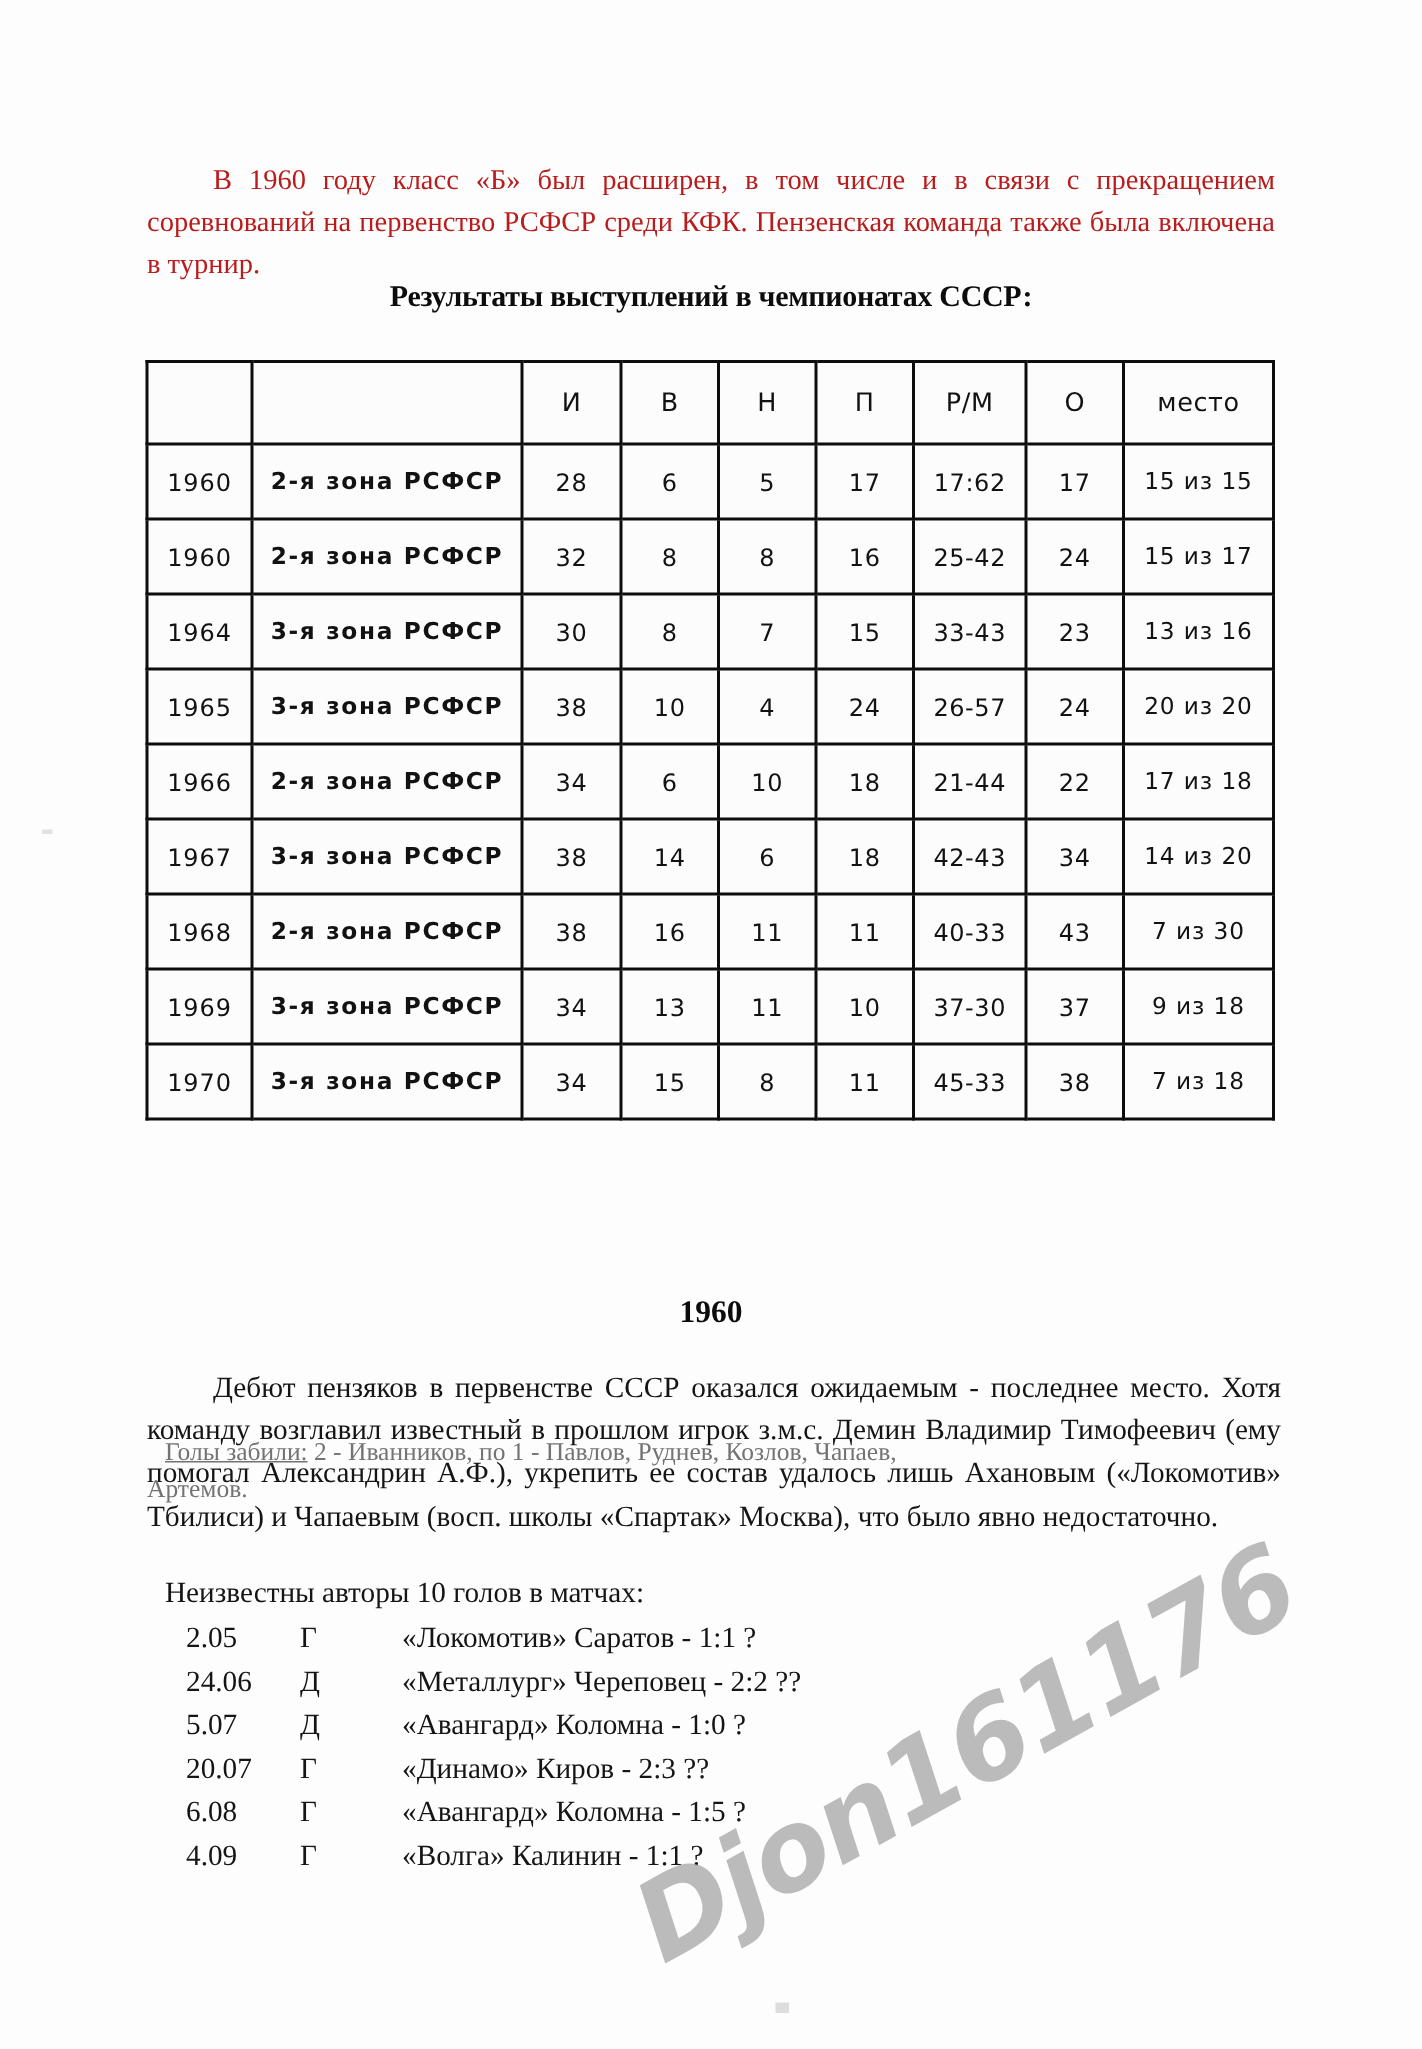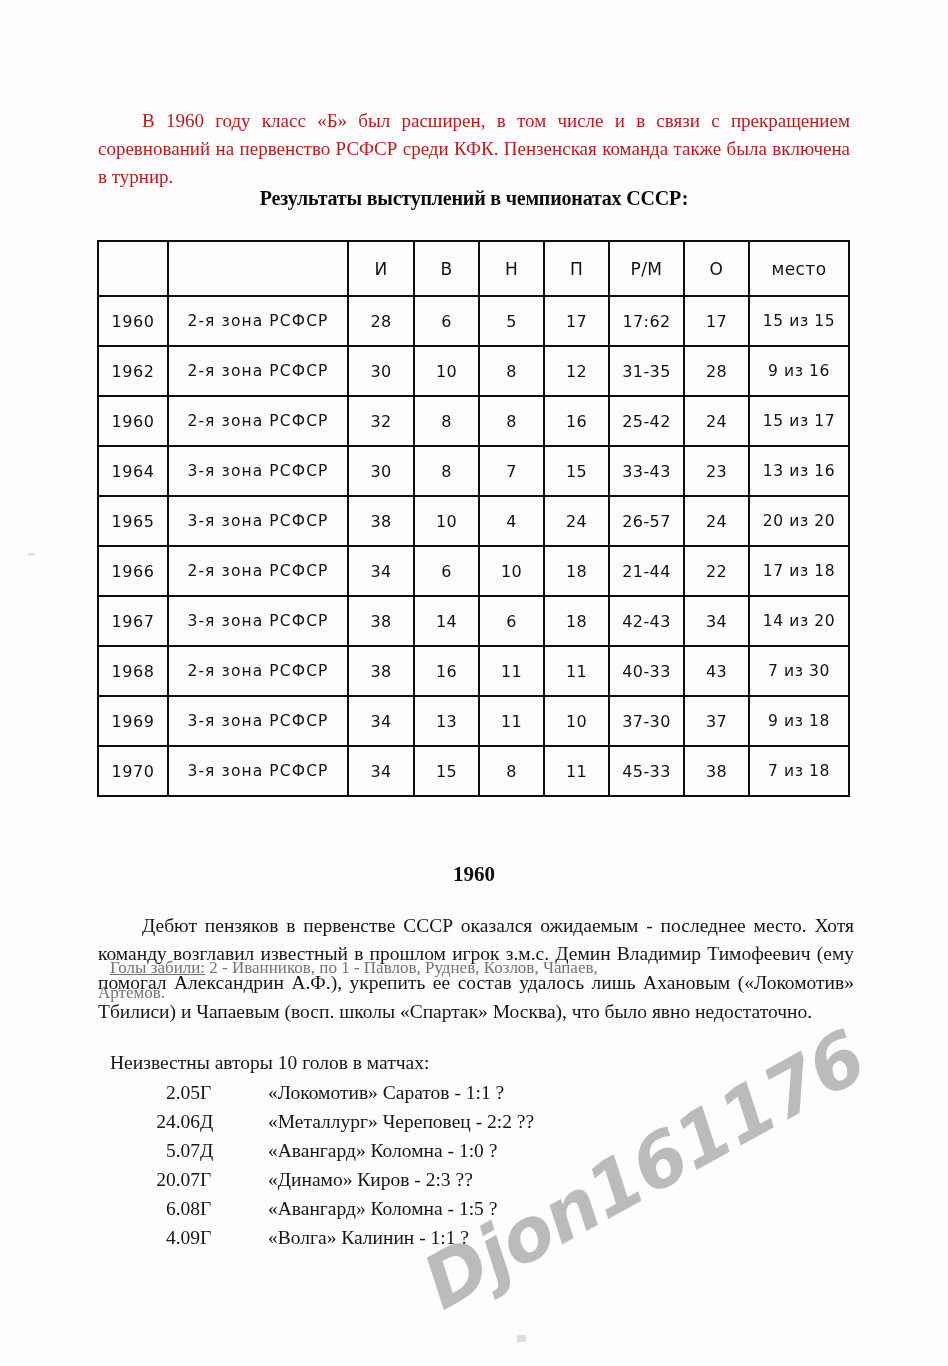--- a/index.html
+++ b/index.html
@@ -108,20 +108,21 @@
     letter-spacing: 0.4px;
     white-space: nowrap;
   }
   table.results thead td {
     height: 53px;
     font-size: 17px;
   }
   table.results td.zone {
     font-size: 15.5px;
     letter-spacing: 1.1px;
+    font-weight: bold;
   }
   table.results td.year {
     font-size: 16px;
     letter-spacing: 0.6px;
   }
   table.results td.place {
     font-size: 15.5px;
     letter-spacing: 0.6px;
     border-radius: 10px;
   }
@@ -183,21 +184,21 @@
     line-height: 1.49;
     color: #151515;
   }
   .match-row {
     display: block;
     white-space: nowrap;
   }
   .match-row .date {
     display: inline-block;
     width: 76px;
-    text-align: right;
+    text-align: left;
   }
   .match-row .venue {
     display: inline-block;
     width: 68px;
     text-align: left;
   }
   .match-row .desc {
     display: inline-block;
   }
 
@@ -269,31 +270,20 @@
           <td class="zone">2-я зона РСФСР</td>
           <td>28</td>
           <td>6</td>
           <td>5</td>
           <td>17</td>
           <td>17:62</td>
           <td>17</td>
           <td class="place">15 из 15</td>
         </tr>
         <tr>
-          <td class="year">1962</td>
-          <td class="zone">2-я зона РСФСР</td>
-          <td>30</td>
-          <td>10</td>
-          <td>8</td>
-          <td>12</td>
-          <td>31-35</td>
-          <td>28</td>
-          <td class="place">9 из 16</td>
-        </tr>
-        <tr>
           <td class="year">1960</td>
           <td class="zone">2-я зона РСФСР</td>
           <td>32</td>
           <td>8</td>
           <td>8</td>
           <td>16</td>
           <td>25-42</td>
           <td>24</td>
           <td class="place">15 из 17</td>
         </tr>

